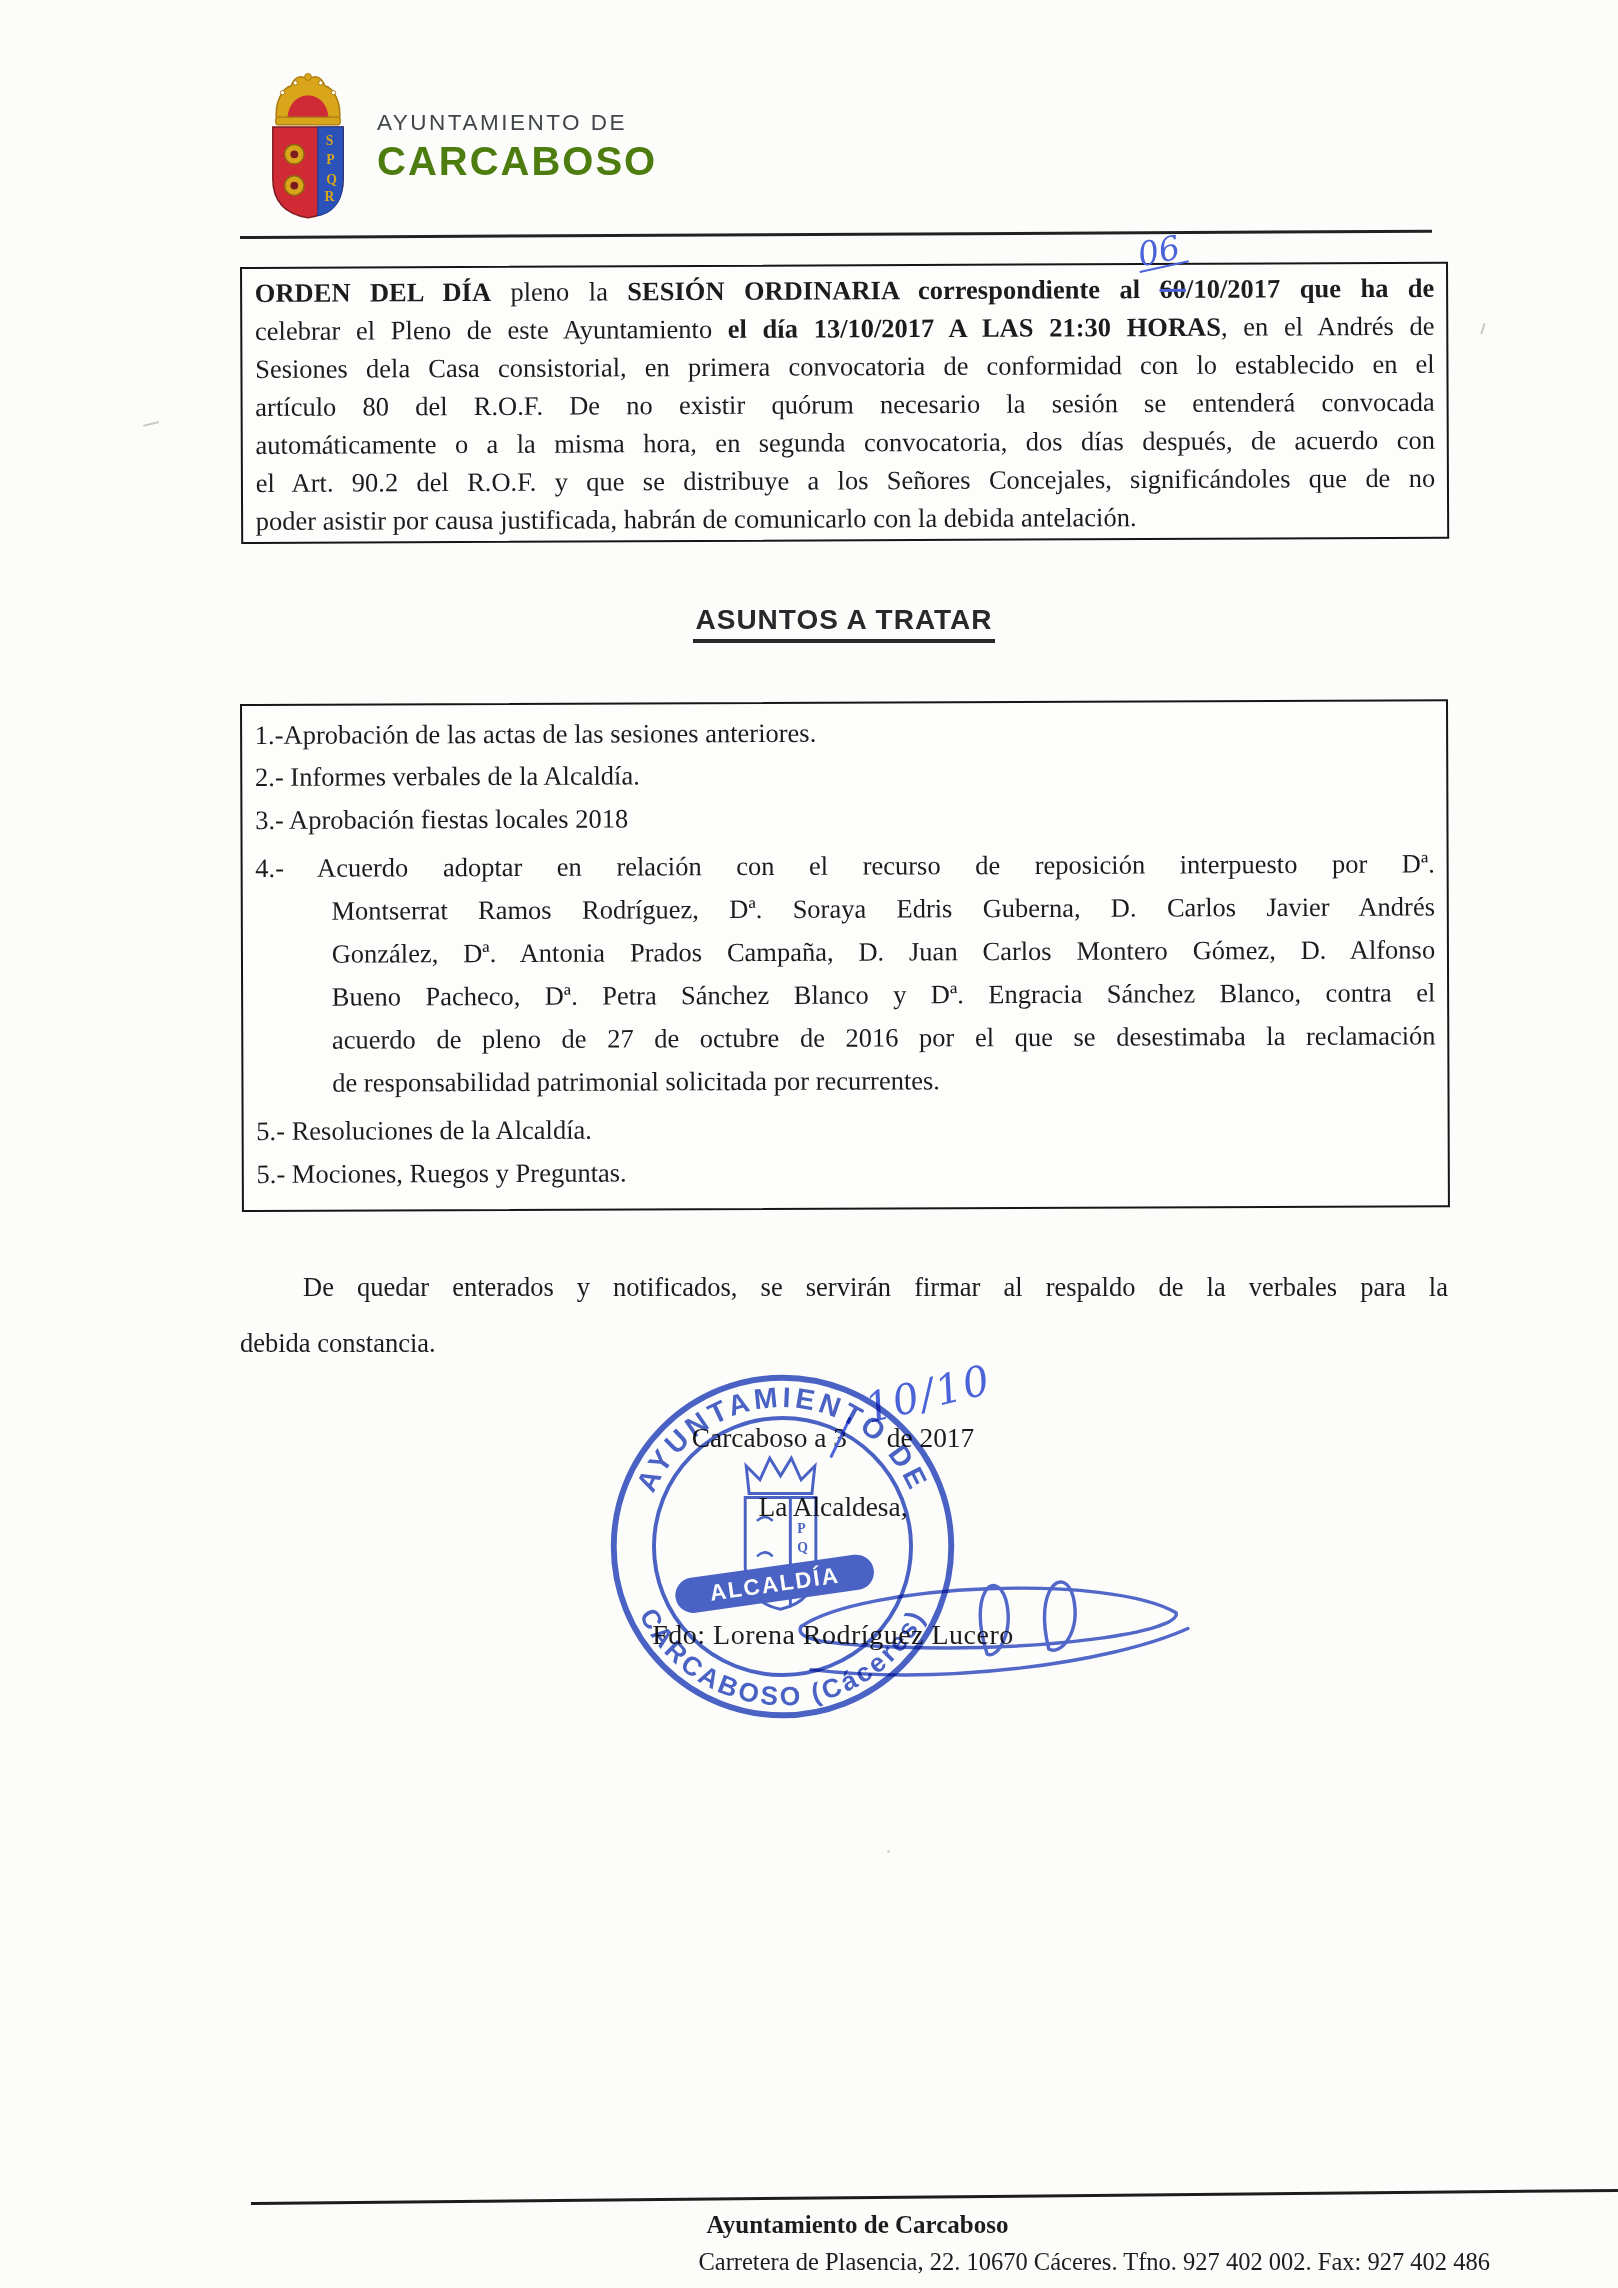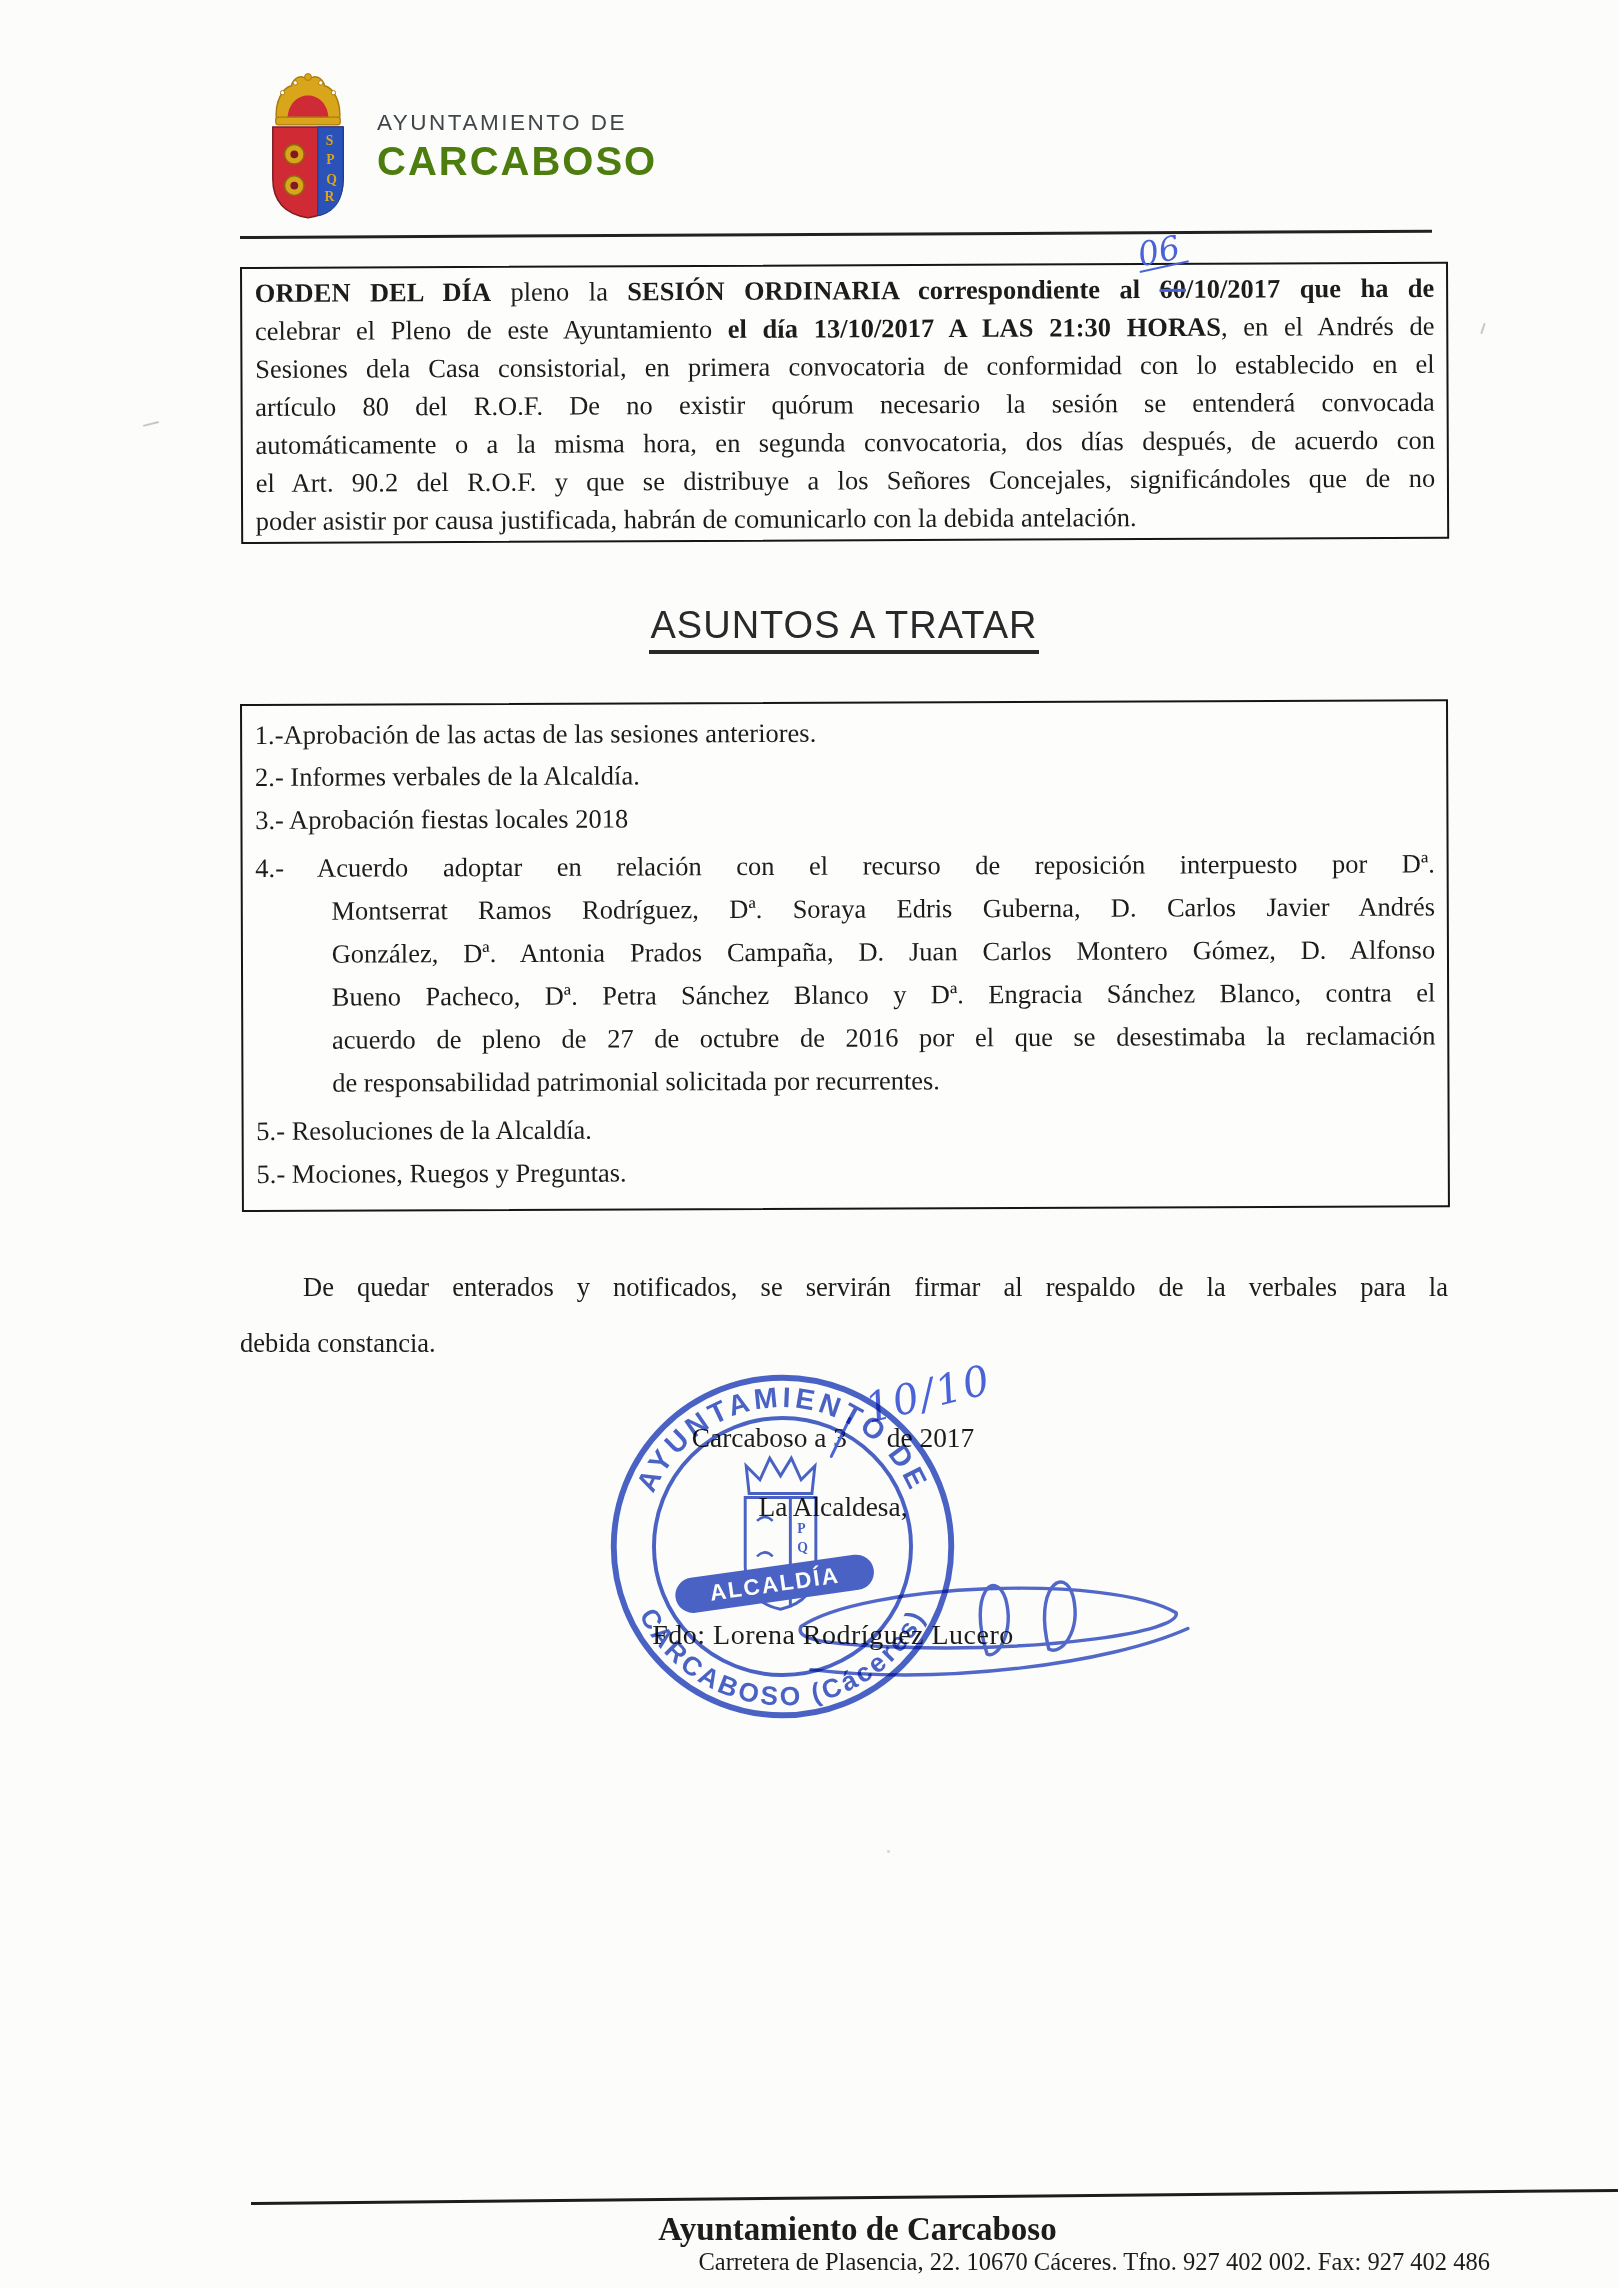--- a/index.html
+++ b/index.html
@@ -27,21 +27,21 @@
   .b{font-weight:700;}
   
   .corr-anchor{position:relative;display:inline-block;}
   .struck{text-decoration:line-through;text-decoration-color:#4a63d8;text-decoration-thickness:2.9px;}
   .hand{color:#4a63d8;font-style:italic;font-family:"DejaVu Serif",serif;}
   .corr{position:absolute;left:-23.5px;top:-35px;font-size:33px;transform:rotate(-12deg);
     border-bottom:2px solid #4a63d8;padding:0 5.9px 0 2px;line-height:31px;}
   
   .main-heading{position:absolute;left:240px;top:604px;width:1208px;text-align:center;}
   .main-heading span{display:inline-block;font-family:"Liberation Sans","DejaVu Sans",sans-serif;
-    font-weight:400;font-size:38px;letter-spacing:1px;color:#27292b;
+    font-weight:700;font-size:28px;letter-spacing:1px;color:#27292b;
     border-bottom:4.9px solid #27292b;padding:0 2px 2.9px 2px;}
   
   .item{font-size:26.5px;line-height:33px;margin:0 0 9.8px 0;}
   .hang-line{font-size:26.5px;line-height:43px;text-align:justify;text-align-last:justify;padding-left:76px;}
   .hang-line.first{padding-left:0;}
   .hang-line.last{text-align-last:left;}
   
   .closing{position:absolute;left:240px;top:1268px;width:1208px;font-size:26.5px;}
   .closing .c1{text-align:justify;text-align-last:justify;text-indent:63px;line-height:39px;}
   .closing .c2{margin-top:16.7px;line-height:39px;}
@@ -56,21 +56,21 @@
   .slash{position:absolute;left:5.9px;top:-7.8px;width:2.9px;height:45px;background:#4a63d8;
     transform:rotate(26deg);border-radius:2px;}
   .stamp{position:absolute;left:600px;top:1364px;width:365px;height:365px;
     mix-blend-mode:multiply;opacity:.92;}
   .flourish{position:absolute;left:786px;top:1556px;width:412px;height:142px;
     mix-blend-mode:multiply;opacity:.9;}
   
   .rule-bottom{position:absolute;left:251px;top:2202px;width:1367px;height:2.9px;background:#1d1d1d;
     transform:rotate(-0.55deg);transform-origin:left center;}
   .footer-org{position:absolute;left:240px;top:2211px;width:1235px;text-align:center;
-    font-size:33px;font-weight:700;}
+    font-size:25px;font-weight:700;}
   .footer-addr{position:absolute;left:216px;top:2248px;width:1274px;text-align:right;font-size:24.5px;}
   
   .speck{position:absolute;background:#9a9a9a;opacity:.55;}
   .speck-1{left:143px;top:423px;width:15.7px;height:2px;transform:rotate(-14deg);}
   .speck-2{left:1482px;top:323px;width:2px;height:10.8px;transform:rotate(18deg);}
   .speck-3{left:887px;top:1850px;width:2.9px;height:2.9px;border-radius:50%;opacity:.4;}
 </style>
 </head>
 <body>
 

